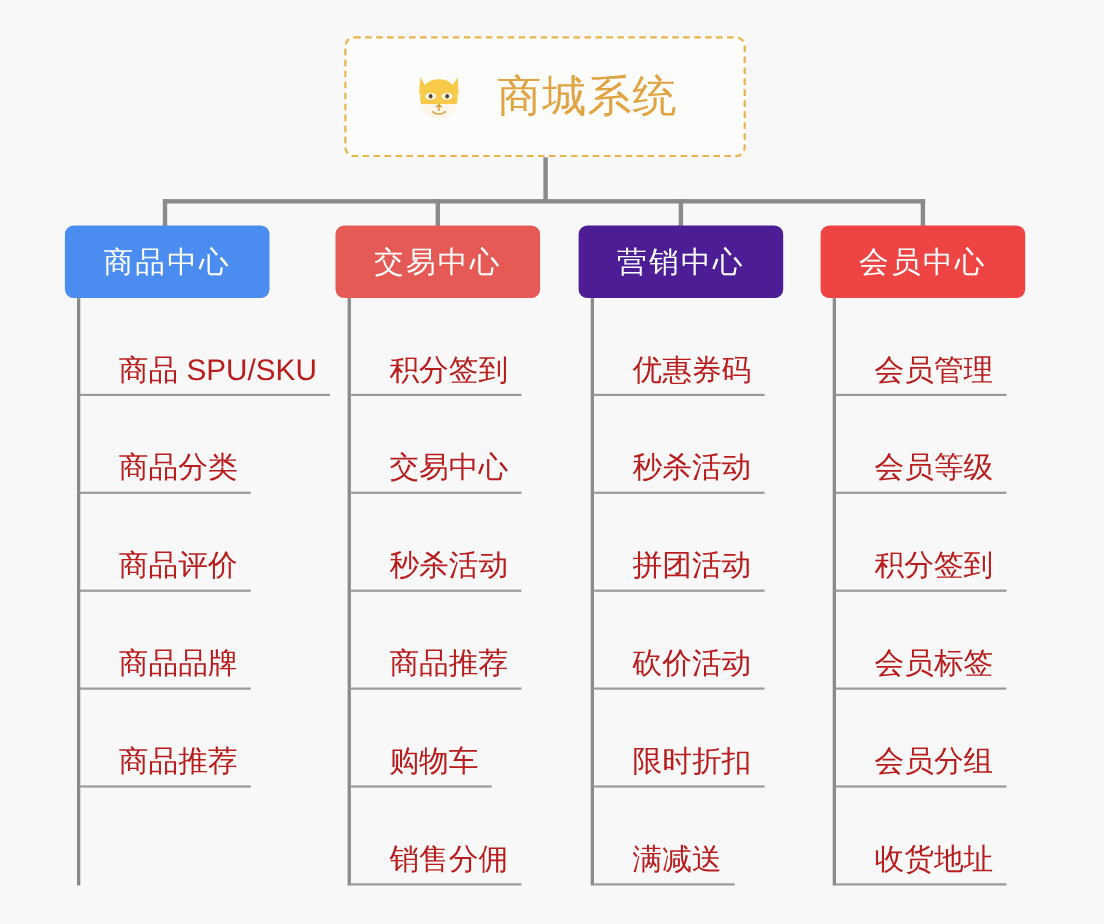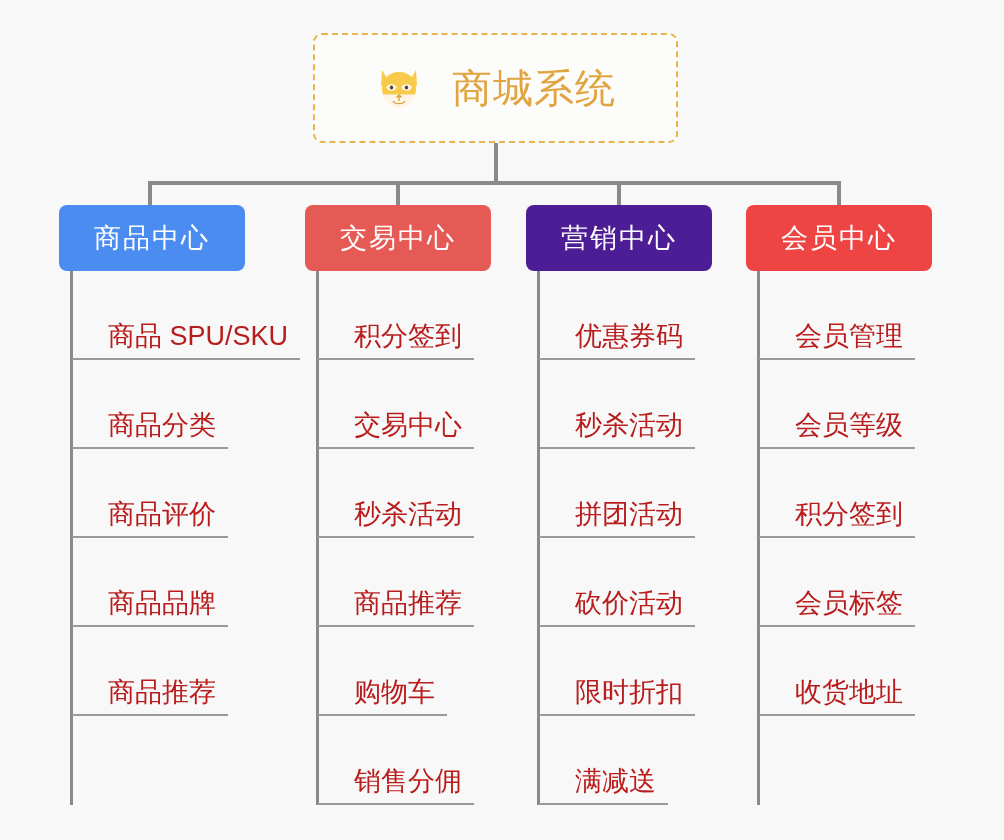--- a/index.html
+++ b/index.html
@@ -266,19 +266,22 @@
         <div class="leaf">
             <span class="leaf-label">会员等级</span>
           </div>
         <div class="leaf">
             <span class="leaf-label">积分签到</span>
           </div>
         <div class="leaf">
             <span class="leaf-label">会员标签</span>
           </div>
         <div class="leaf">
+            <span class="leaf-label">会员分组</span>
+          </div>
+        <div class="leaf">
             <span class="leaf-label">收货地址</span>
           </div>
       </div>
     </div>
 
   </div>
 </div>
 
 </body></html>

